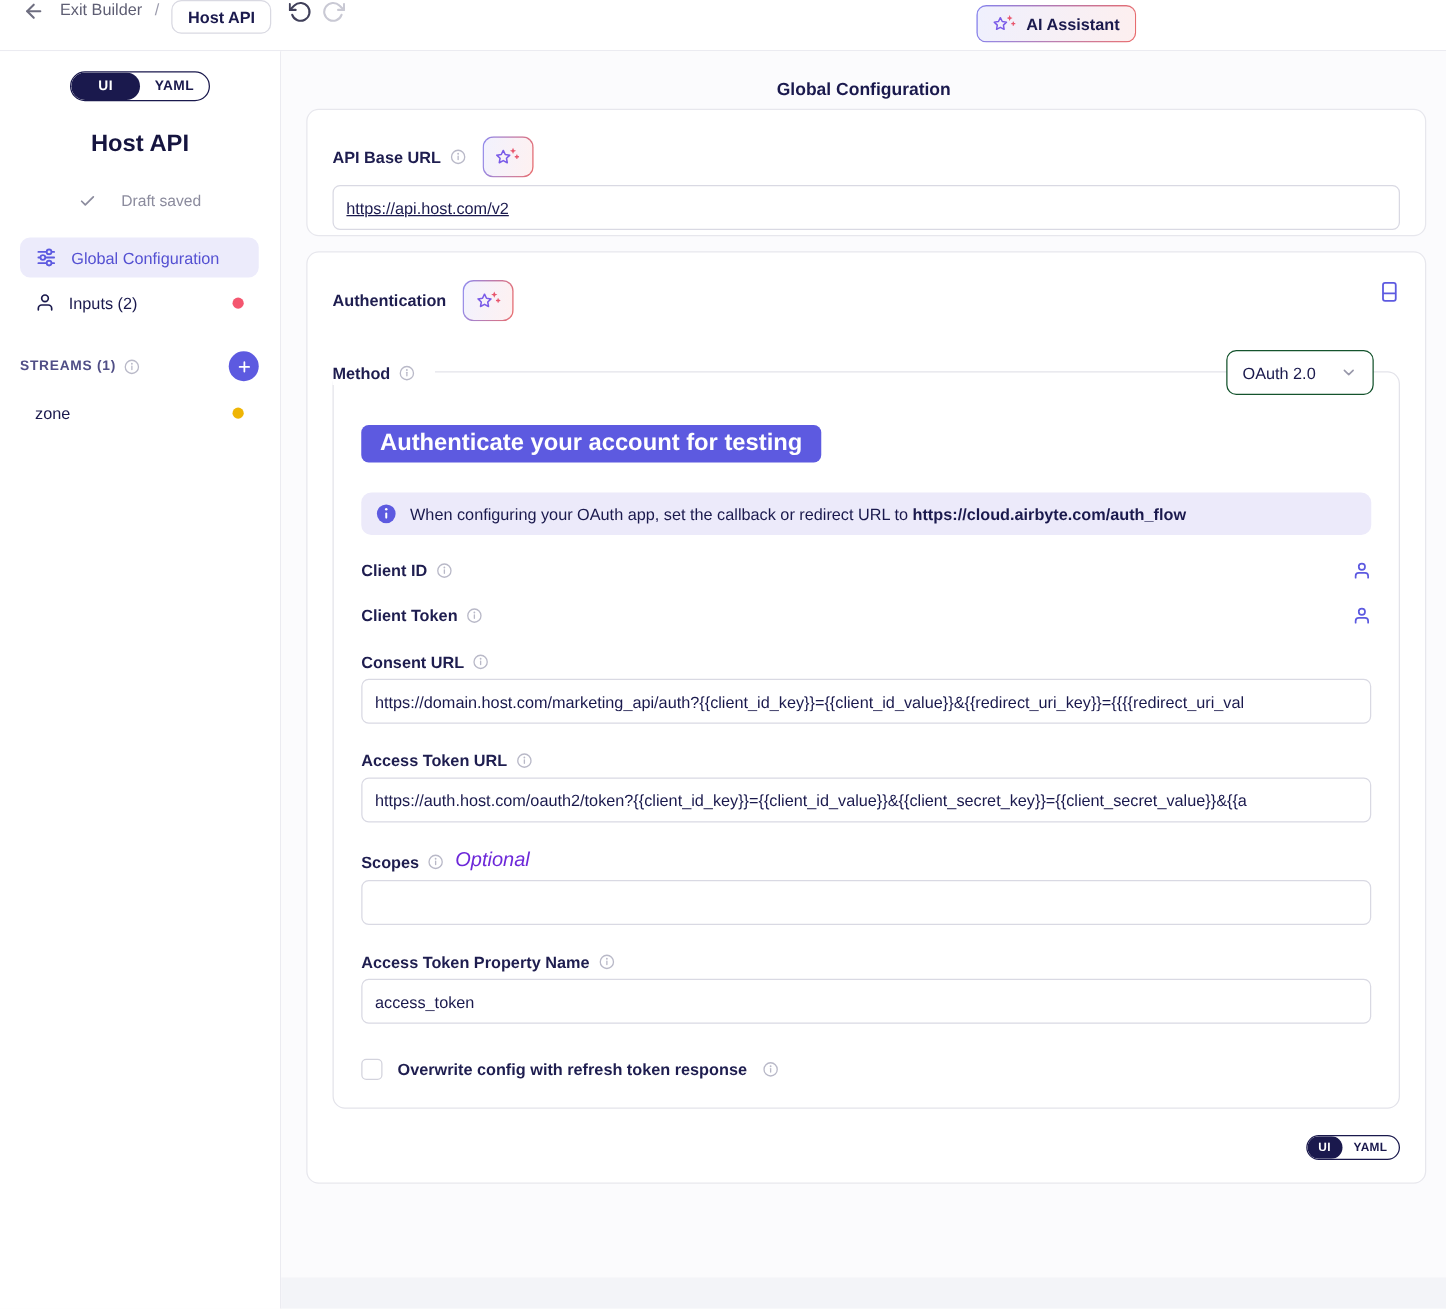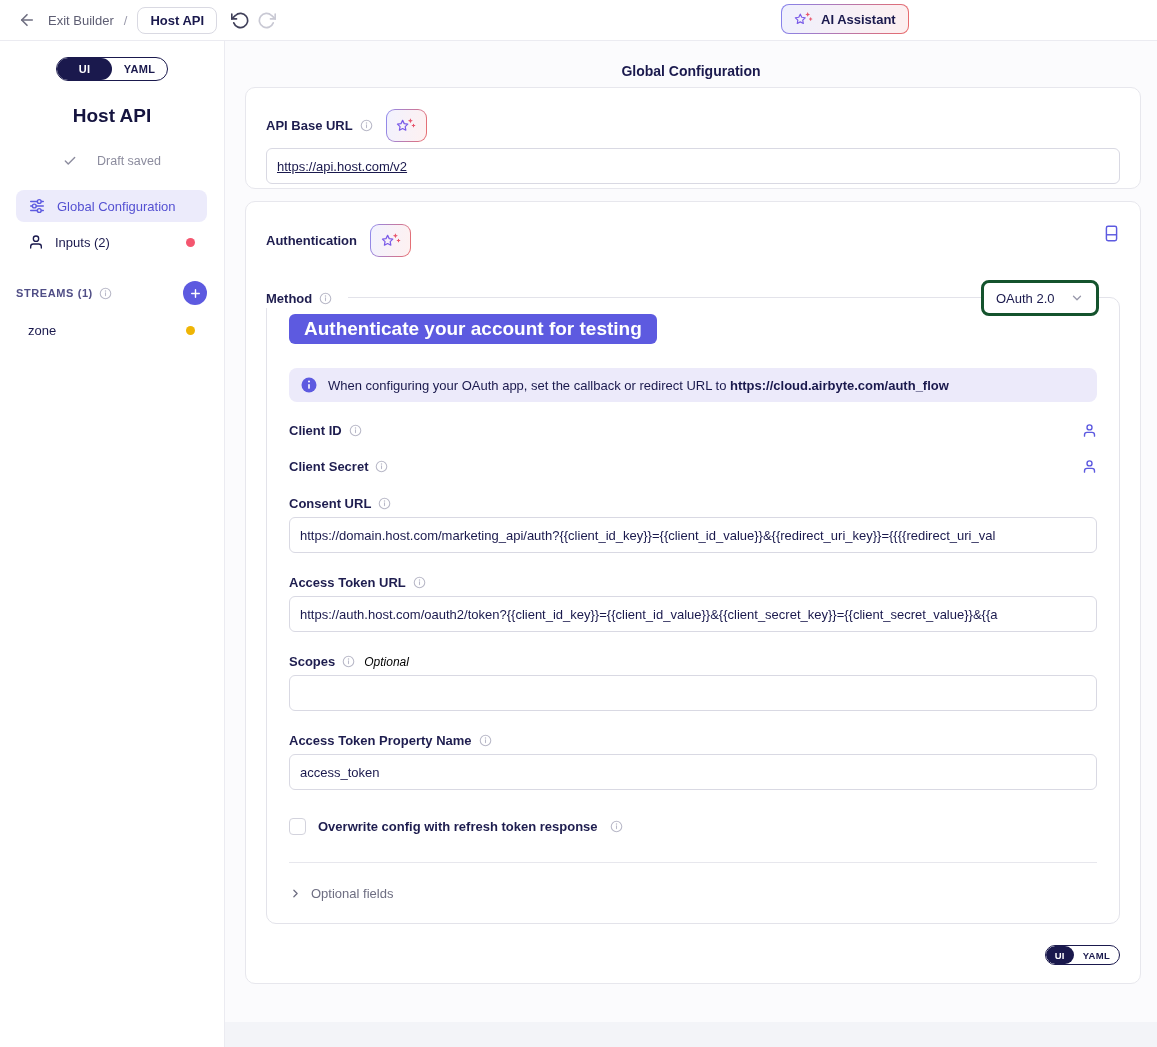--- a/index.html
+++ b/index.html
@@ -11,21 +11,21 @@
     background: #FBFBFD;
     position: relative;
     overflow: hidden;
   }
   svg { display:block; flex:none; }
 
   
   .topbar {
     position:absolute; left:0; top:0; width:1157px; height:41px;
     background:#fff; border-bottom:1px solid #EBEBF1;
-    display:flex; align-items:center; padding-left:18px;
+    display:flex; align-items:flex-start; padding-left:18px;
   }
   .topbar .back { margin-right:12px; cursor:pointer; }
   .crumb-link { color:#5E5E73; margin-right:10px; cursor:pointer; }
   .crumb-sep { color:#9C9CAD; margin-right:10px; }
   .name-pill {
     border:1px solid #D9D9E2; border-radius:8px; background:#fff;
     height:27px; display:flex; align-items:center; padding:0 12px;
     font-weight:700; color:#1A194D; margin-right:14px; cursor:text;
   }
   .icon-btn { margin-right:7px; cursor:pointer; }
@@ -88,21 +88,21 @@
   .page-title { margin-top:22px; text-align:center; font-size:14px; font-weight:700; color:#1A194D; }
   .card {
     background:#fff; border:1px solid #E7E7ED; border-radius:10px;
     margin:0 16px 0 20px;
   }
   .card1 { margin-top:8px; padding:21px 20px 4px; }
   .card2 { margin-top:12px; padding:22px 20px 18px; }
 
   .label-row { display:flex; align-items:center; gap:7px; }
   .field-label { font-weight:700; color:#1E1D4F; }
-  .optional-tag { color:#000000; font-style:italic; font-size:12px; margin-left:2px; }
+  .optional-tag { color:#6d28d9; font-style:italic; font-size:16px; margin-left:2px; }
   .ai-sq {
     width:41px; height:33px; border-radius:9px; margin-left:6px;
     display:flex; align-items:center; justify-content:center;
     border:1px solid transparent; cursor:pointer;
     background:
       linear-gradient(100deg,#F2F2FE,#FEF1F1) padding-box,
       linear-gradient(100deg,#8E8BF0,#EA6E6E) border-box;
   }
   .text-input {
     width:100%; height:36px; border:1px solid #D9D9E3; border-radius:6px;
@@ -112,29 +112,29 @@
   }
   .text-input.linkish { text-decoration:underline; }
   .mt6 { margin-top:6px; }
 
   .auth-head { display:flex; }
   .auth-head .docs { margin-left:auto; cursor:pointer; }
 
   .group-box {
     position:relative; margin-top:40px;
     border:1px solid #E3E3EA; border-radius:10px;
-    padding:16px 22px 22px;
+    padding:42px 22px 22px;
   }
   .method-label {
     position:absolute; left:-1px; top:-10px; height:20px;
     background:#fff; display:flex; align-items:center; gap:7px; padding-right:16px;
   }
   .method-select {
     position:absolute; right:20px; top:-18px; height:36px; min-width:118px;
-    background:#fff; border:3px solid #14532d; border-radius:8px;
+    background:#fff; border:1px solid #14532d; border-radius:8px;
     display:flex; align-items:center; justify-content:space-between;
     gap:10px; padding:0 12px; cursor:pointer; color:#1A194D;
   }
   .primary-btn {
     height:30px; border:none; border-radius:6px; background:#5D5AE0;
     color:#fff; font-weight:700; font-size:19px; padding:0 15px;
     font-family:"Liberation Sans",sans-serif; cursor:pointer;
   }
   .info-banner {
     margin-top:24px; height:34px; background:#ECEAFA; border-radius:8px;
@@ -337,21 +337,21 @@
             </svg>
         </div>
         <svg class="user-ic" width="15" height="15" viewBox="0 0 24 24" fill="none" stroke="#5D5AE0" stroke-width="2.2" stroke-linecap="round" stroke-linejoin="round">
             <path d="M20 21v-2a4 4 0 0 0-4-4H8a4 4 0 0 0-4 4v2"></path>
             <circle cx="12" cy="7" r="4"></circle>
           </svg>
       </div>
 
       <div class="secret-row">
         <div class="label-row">
-          <span class="field-label">Client Secret</span>
+          <span class="field-label">Client Token</span>
           <svg width="13" height="13" viewBox="0 0 16 16">
               <circle cx="8" cy="8" r="6.5" fill="none" stroke="#B9B9C8" stroke-width="1.3"></circle>
               <path d="M8 7.2v3.4" stroke="#B9B9C8" stroke-width="1.3" stroke-linecap="round"></path>
               <circle cx="8" cy="4.9" r="0.9" fill="#B9B9C8"></circle>
             </svg>
         </div>
         <svg class="user-ic" width="15" height="15" viewBox="0 0 24 24" fill="none" stroke="#5D5AE0" stroke-width="2.2" stroke-linecap="round" stroke-linejoin="round">
             <path d="M20 21v-2a4 4 0 0 0-4-4H8a4 4 0 0 0-4 4v2"></path>
             <circle cx="12" cy="7" r="4"></circle>
           </svg>
@@ -409,26 +409,20 @@
       <div class="checkbox-row">
         <div class="checkbox"></div>
         <span class="field-label">Overwrite config with refresh token response</span>
         <svg width="13" height="13" viewBox="0 0 16 16">
             <circle cx="8" cy="8" r="6.5" fill="none" stroke="#B9B9C8" stroke-width="1.3"></circle>
             <path d="M8 7.2v3.4" stroke="#B9B9C8" stroke-width="1.3" stroke-linecap="round"></path>
             <circle cx="8" cy="4.9" r="0.9" fill="#B9B9C8"></circle>
           </svg>
       </div>
 
-      <div class="optional-fields">
-        <svg width="13" height="13" viewBox="0 0 24 24" fill="none" stroke="#6E6E82" stroke-width="2.4" stroke-linecap="round" stroke-linejoin="round">
-            <polyline points="9 6 15 12 9 18"></polyline>
-          </svg>
-        <span>Optional fields</span>
-      </div>
     </div>
 
     <div class="bottom-toggle-row">
       <div class="mini-toggle">
         <div class="seg sel">UI</div>
         <div class="seg">YAML</div>
       </div>
     </div>
   </section>
 

